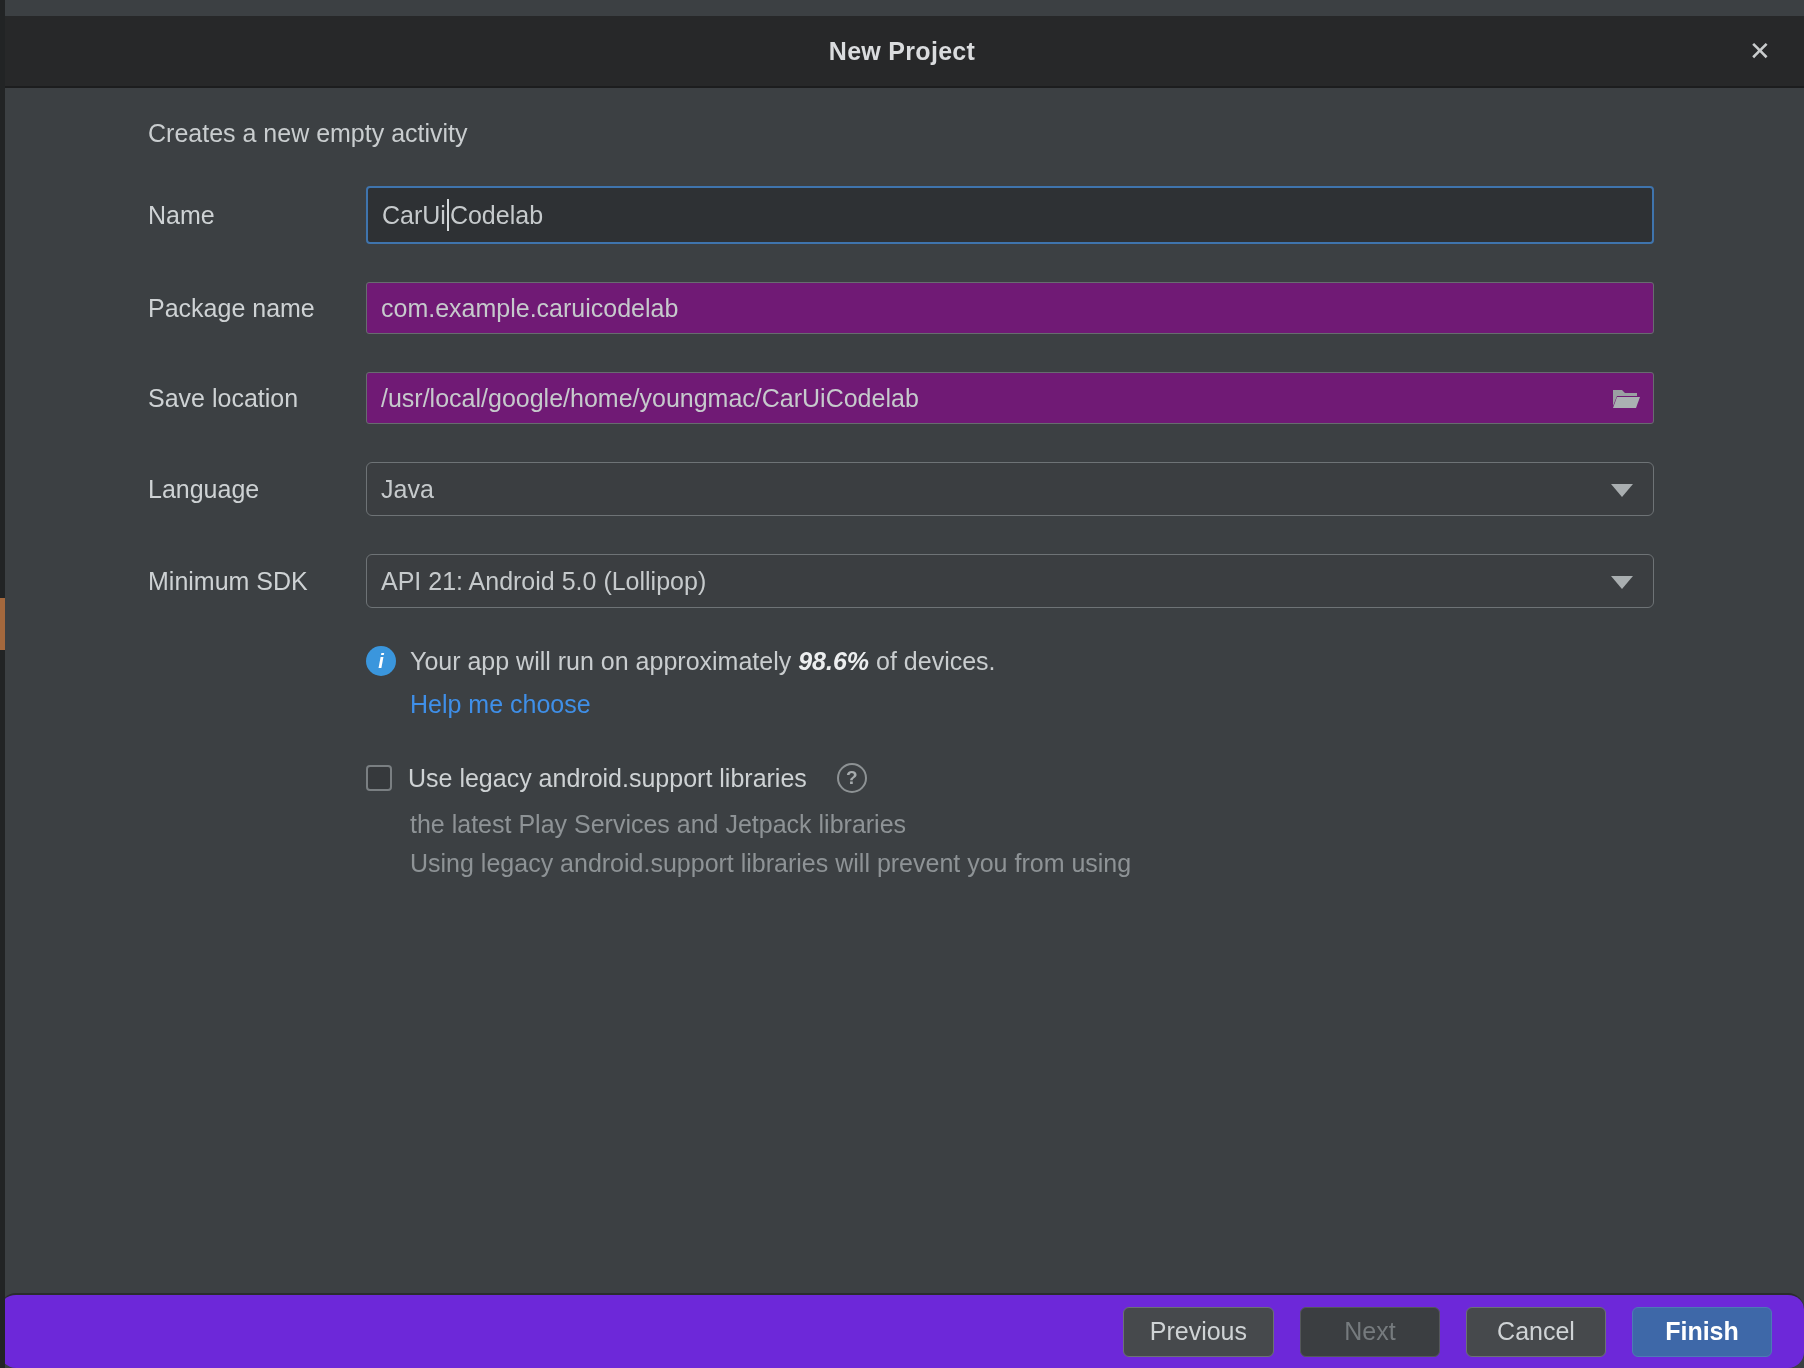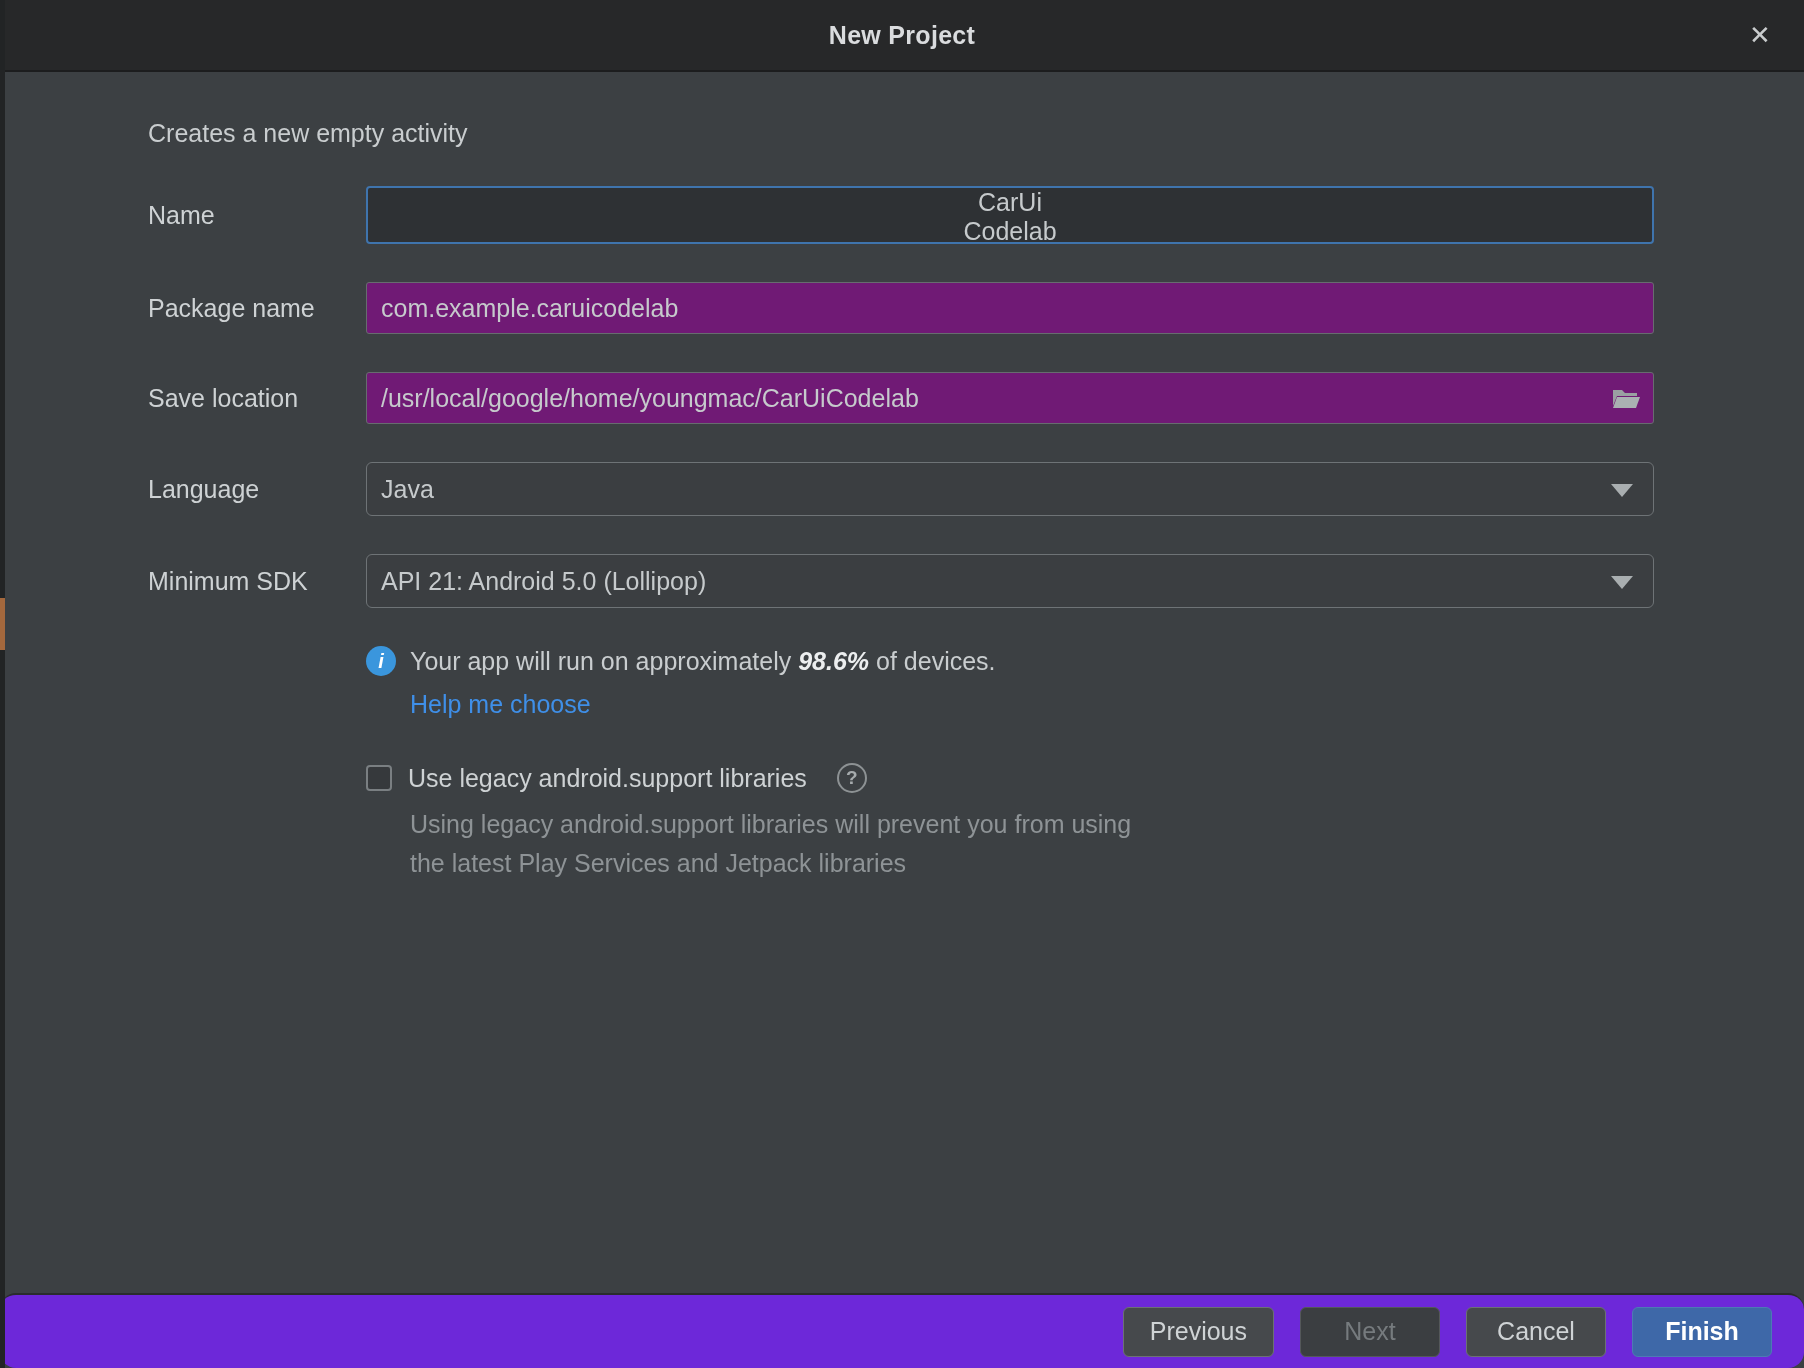--- a/index.html
+++ b/index.html
@@ -5,21 +5,21 @@
   html,body{margin:0;padding:0;background:#1e1f20;}
   body{
     width:1804px;height:1368px;overflow:hidden;position:relative;
     font-family:"Liberation Sans","DejaVu Sans",sans-serif;
     -webkit-font-smoothing:antialiased;
   }
   .dialog{position:absolute;inset:0;background:#3c4043;}
 
   
   .titlebar{
-    position:absolute;left:0;top:0;right:0;height:70px;
+    position:absolute;left:0;top:16px;right:0;height:70px;
     background:#272829;border-bottom:2px solid #1c1d1e;
     display:flex;align-items:center;justify-content:center;
   }
   .titlebar .title{color:#dadcde;font-size:25px;font-weight:bold;letter-spacing:.3px;}
   .close-btn{
     position:absolute;right:24px;top:50%;transform:translateY(-50%);
     width:40px;height:40px;display:flex;align-items:center;justify-content:center;
     color:#c9cccd;font-size:26px;font-weight:bold;cursor:pointer;
   }
 
@@ -31,21 +31,21 @@
   .form{margin-top:38px;display:flex;flex-direction:column;gap:38px;}
   .row{display:grid;grid-template-columns:218px 1288px;align-items:center;}
   .row .label{font-size:25px;color:#ced2d4;}
 
   .field{
     height:52px;background:#701a75;border:1px solid #676c6f;border-radius:3px;
     display:flex;align-items:center;padding:0 14px;font-size:25px;color:#c6cacc;
     position:relative;box-sizing:border-box;
   }
   .field.focused{
-    height:58px;background:#2e3134;border:2px solid #3f74ad;border-radius:4px;flex-direction:column;
+    height:58px;background:#2e3134;border:2px solid #3f74ad;border-radius:4px;
   }
   .caret{
     display:inline-block;width:2px;height:32px;background:#d4d8da;
     vertical-align:middle;margin:0 1px;animation:blink 1.1s step-end infinite;
   }
   @keyframes blink{50%{opacity:0;}}
   .folder-btn{position:absolute;right:12px;top:50%;transform:translateY(-50%);cursor:pointer;display:flex;}
 
   .dropdown{
     height:54px;background:#3b3e41;border:1px solid #6e7376;border-radius:6px;
@@ -177,22 +177,22 @@
       <div class="help-link">Help me choose</div>
 
       <div class="legacy-row">
         <span class="checkbox"></span>
         <span class="legacy-label">Use legacy android.support libraries</span>
         <span class="help-icon">
             <span>?</span>
           </span>
       </div>
       <div class="legacy-desc">
+        <div>the latest Play Services and Jetpack libraries</div>
         <div>Using legacy android.support libraries will prevent you from using</div>
-        <div>the latest Play Services and Jetpack libraries</div>
       </div>
     </div>
   </div>
 
   <div class="footer">
     <div class="btn btn-normal">Previous</div>
     <div class="btn btn-disabled">Next</div>
     <div class="btn btn-normal">Cancel</div>
     <div class="btn btn-primary">Finish</div>
   </div>

